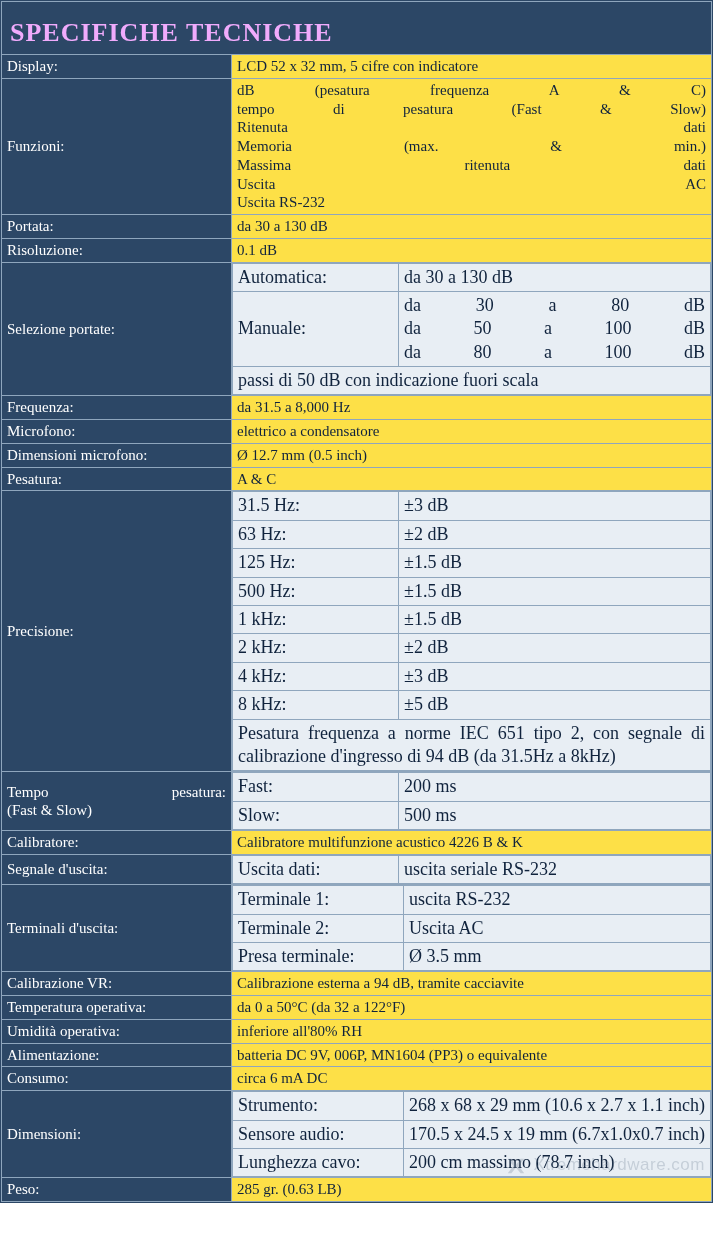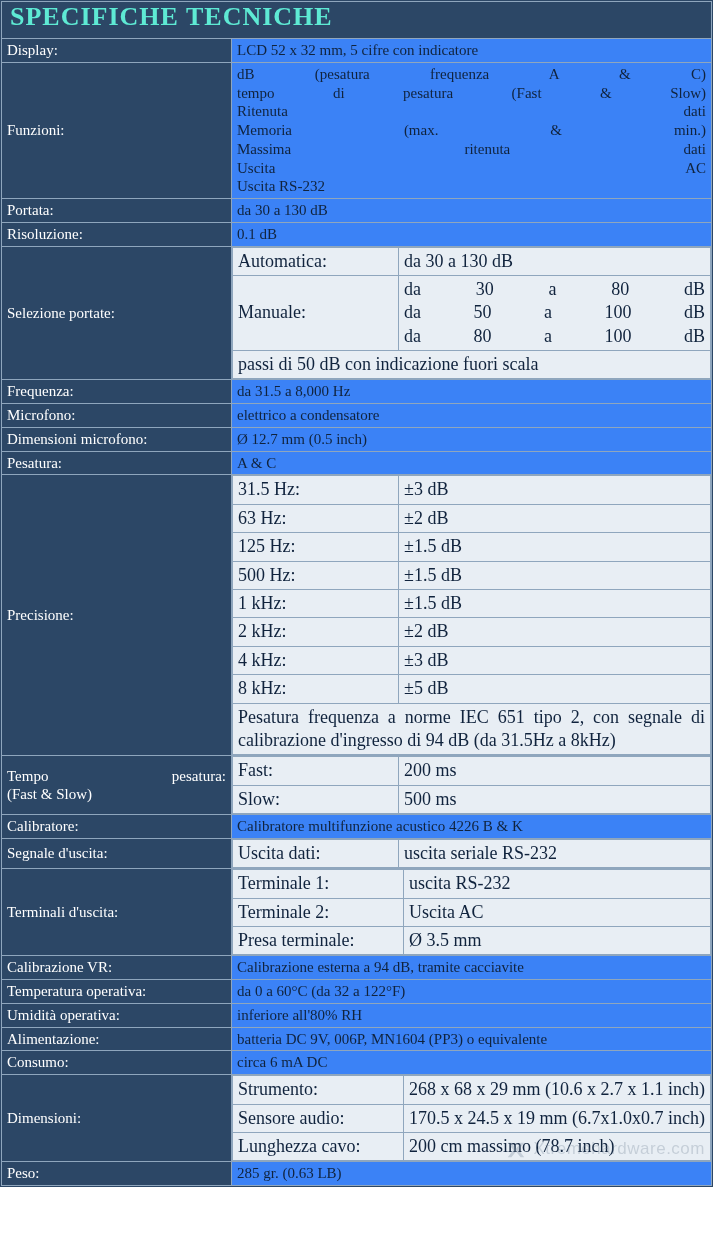--- a/index.html
+++ b/index.html
@@ -31,31 +31,31 @@
   }
   td.label {
     width: 219px;
     background: #2c4766;
     color: #ffffff;
     font-family: "Liberation Serif", serif;
     font-size: 15px;
     vertical-align: middle;
   }
   td.value {
-    background: #3b82f6;
+    background: #fde047;
     color: #10233d;
   }
   td.value.nested {
     padding: 0;
     background: #2c4766;
   }
   .title-bar {
     background: #2c4766;
-    color: #5eead4;
-    padding: 0 8px 6px 8px;
+    color: #f0abfc;
+    padding: 16px 8px 6px 8px;
     border: 1px solid #8fa6bd;
     border-bottom: none;
   }
   .title-bar .title-text {
     font-family: "Liberation Serif", serif;
     font-weight: bold;
     font-size: 26px;
     letter-spacing: 1px;
   }
   table.inner {
@@ -313,21 +313,21 @@
         </td>
       </tr>
 
       <tr>
         <td class="label">Calibrazione VR:</td>
         <td class="value">Calibrazione esterna a 94 dB, tramite cacciavite</td>
       </tr>
 
       <tr>
         <td class="label">Temperatura operativa:</td>
-        <td class="value">da 0 a 60°C (da 32 a 122°F)</td>
+        <td class="value">da 0 a 50°C (da 32 a 122°F)</td>
       </tr>
 
       <tr>
         <td class="label">Umidità operativa:</td>
         <td class="value">inferiore all'80% RH</td>
       </tr>
 
       <tr>
         <td class="label">Alimentazione:</td>
         <td class="value">batteria DC 9V, 006P, MN1604 (PP3) o equivalente</td>

